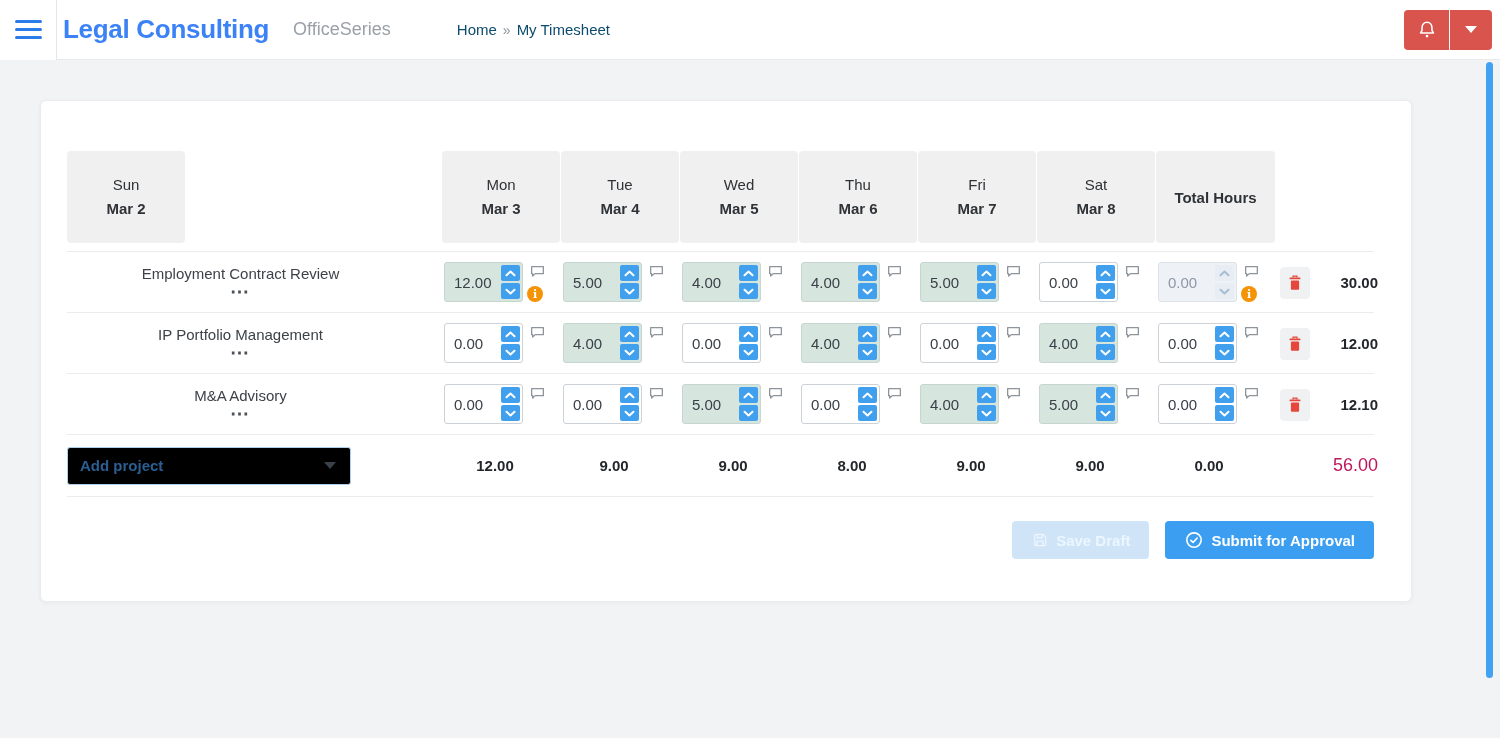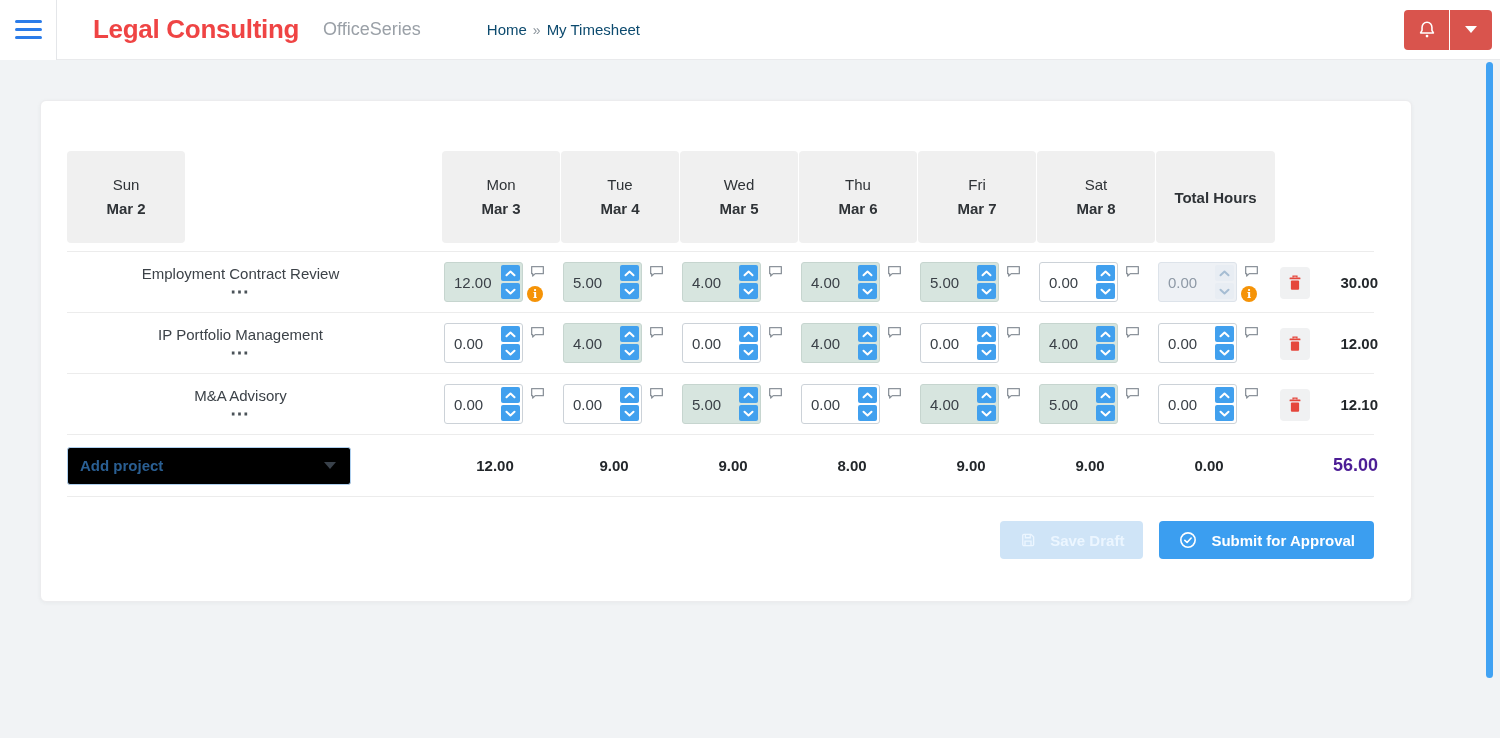--- a/index.html
+++ b/index.html
@@ -14,21 +14,21 @@
   .topbar {
     height: 60px; background:#fff; display:flex; align-items:center;
     border-bottom:1px solid #e9eaec;
   }
   .hamburger {
     width:57px; height:60px; display:flex; flex-direction:column;
     justify-content:center; align-items:center; gap:5px;
     border-right:1px solid #e4e6e9; cursor:pointer; background:#fff; border-top:none; border-left:none; border-bottom:none;
   }
   .hamburger span { display:block; width:27px; height:3px; border-radius:2px; background:#2b7ce9; }
-  .brand { margin-left:36px; font-size:26px; font-weight:bold; color:#ef4444; letter-spacing:-0.3px; }
+  .brand { margin-left:6px; font-size:26px; font-weight:bold; color:#3b82f6; letter-spacing:-0.3px; }
   .suite { margin-left:24px; font-size:18px; color:#9aa0a7; }
   .crumbs { margin-left:66px; font-size:15px; display:flex; align-items:center; gap:6px; }
   .crumbs a { color:#0c4a6e; text-decoration:none; }
   .crumb-sep { color:#8b949c; font-size:14px; }
   .top-actions { margin-left:auto; margin-right:8px; display:flex; height:40px; }
   .btn-danger {
     background:#d9544d; border:none; cursor:pointer; display:flex;
     align-items:center; justify-content:center; height:40px;
   }
   .btn-bell { width:46px; border-radius:4px 0 0 4px; border-right:1px solid #fff; }
@@ -99,27 +99,27 @@
   
   .foot-row { height:62px; border-bottom:1px solid #ececec; }
   .add-project {
     width:284px; height:38px; background:#000000; border:1px solid #aecfee; border-radius:3px;
     display:flex; align-items:center; justify-content:space-between; padding:0 14px 0 12px;
     cursor:pointer; font-family:"Liberation Sans",sans-serif;
   }
   .add-project .ap-label { font-size:15px; font-weight:bold; color:#2a5f93; }
   .caret-dark { width:0; height:0; border-left:6px solid transparent; border-right:6px solid transparent; border-top:7px solid #39414a; }
   .day-total { width:106px; text-align:center; font-weight:bold; font-size:15px; color:#23272b; }
-  .grand-total { text-align:right; font-weight:bold; font-size:18px; color:#4c1d95; }
+  .grand-total { text-align:right; font-weight:normal; font-size:18px; color:#be185d; }
 
   
   .actions-row { display:flex; justify-content:flex-end; gap:16px; margin-top:24px; }
   .btn {
     height:38px; border:none; border-radius:4px; font-family:"Liberation Sans",sans-serif;
-    font-size:15px; font-weight:bold; display:flex; align-items:center; gap:13px;
+    font-size:15px; font-weight:bold; display:flex; align-items:center; gap:7px;
     padding:0 19px; cursor:pointer;
   }
   .btn-save { background:#cfe4f7; color:#ecf6ff; cursor:default; }
   .btn-submit { background:#3b9ef0; color:#fff; }
 
   
   .scroll-thumb { position:fixed; right:7px; top:62px; width:7px; height:616px; background:#41a2f3; border-radius:4px; }
 </style>
 </head>
 <body>

